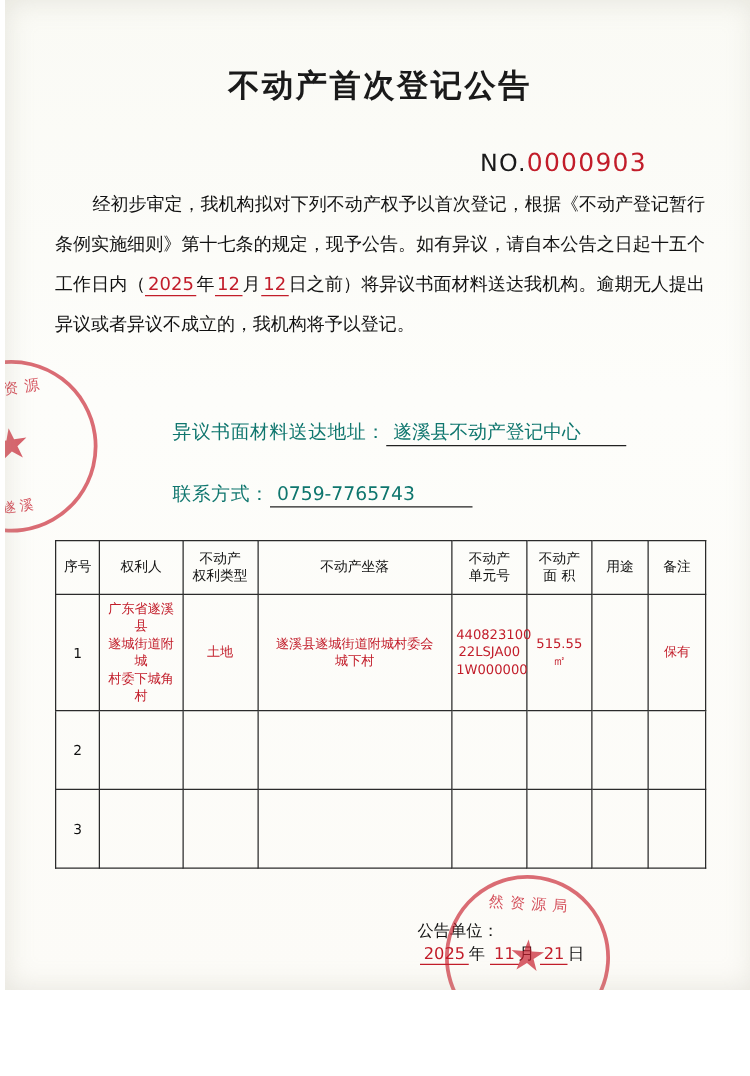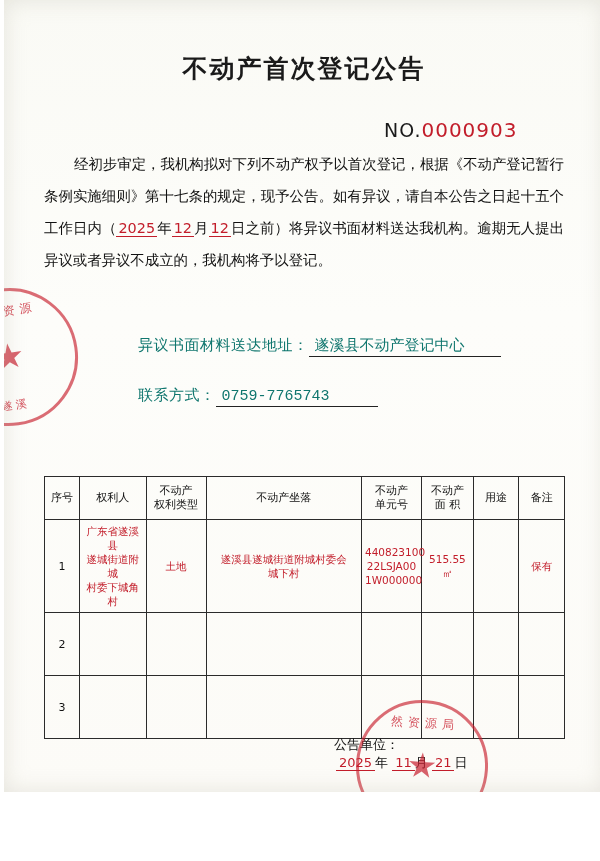--- a/index.html
+++ b/index.html
@@ -94,32 +94,31 @@
     margin-left: 16px;
   }
   .field-row .label { letter-spacing: 0.5px; }
   .field-row .value {
     display: inline-block;
     border-bottom: 1px solid #222;
     padding: 0 6px 1px 6px;
     min-width: 180px;
   }
   #addr-row { top: 336px; }
-  #phone-row { top: 386px; font-family: Liberation Mono, monospace; }
+  #phone-row { top: 386px; }
   #phone-row .value { min-width: 150px; }
 
   table.reg-table {
     position: absolute;
     left: 40px;
     top: 432px;
     width: 521px;
     border-collapse: collapse;
     table-layout: fixed;
     font-family: "DejaVu Sans", sans-serif;
-    margin-top: 44px;
   }
   table.reg-table td, table.reg-table th {
     border: 1px solid #2b2b2b;
     font-size: 11px;
     font-weight: normal;
     text-align: center;
     vertical-align: middle;
     color: #111;
     padding: 0;
   }

